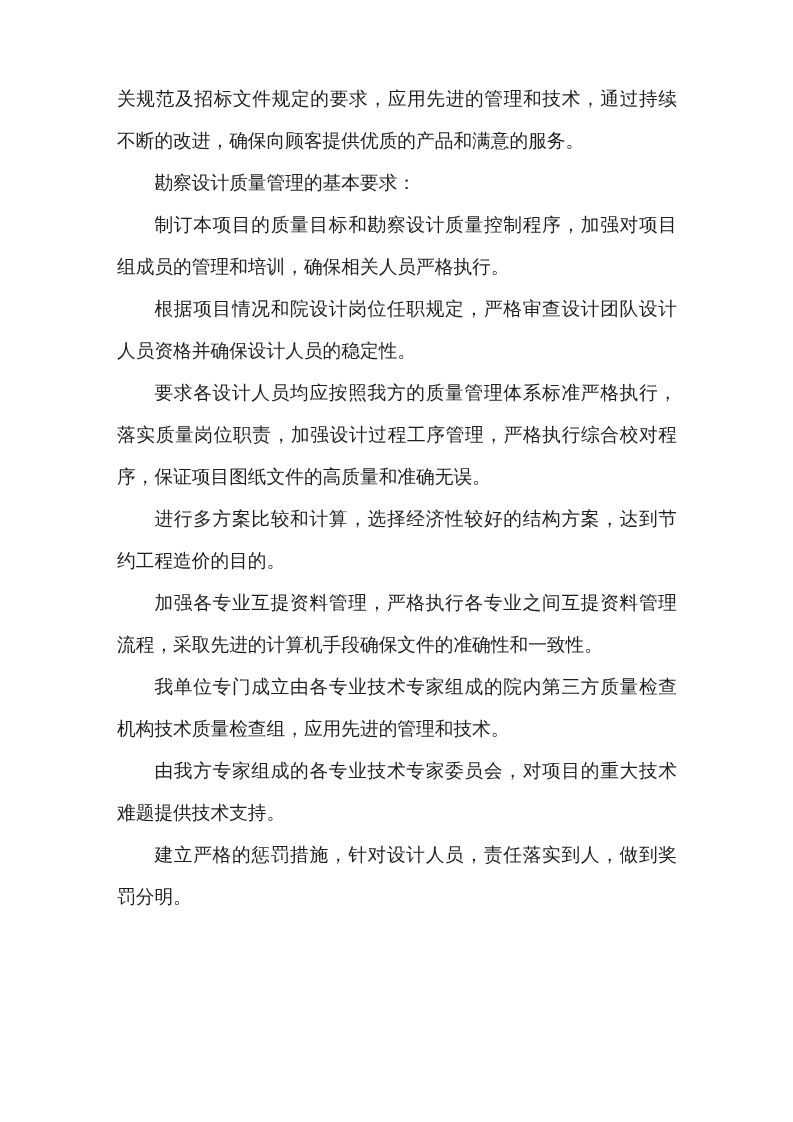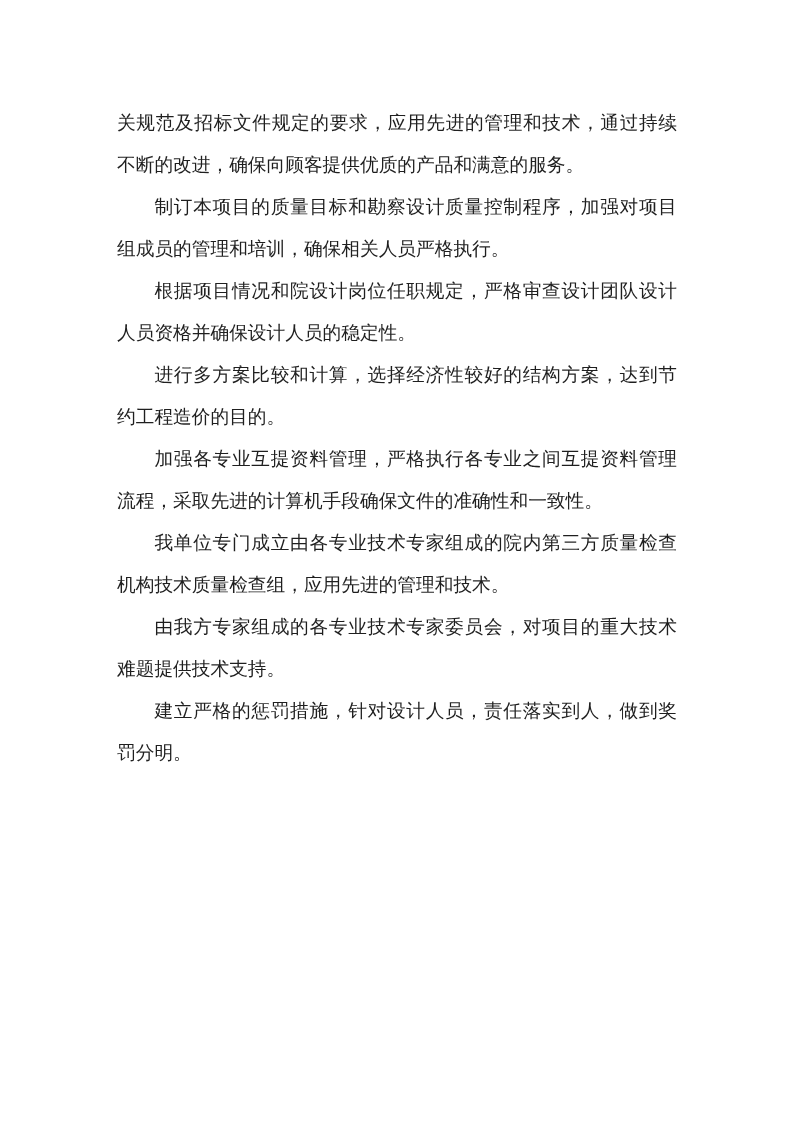--- a/index.html
+++ b/index.html
@@ -10,21 +10,21 @@
     width: 793px;
     height: 1122px;
     background: #ffffff;
     overflow: hidden;
     font-family: "Liberation Serif", "DejaVu Serif", serif;
   }
   .page {
     box-sizing: border-box;
     width: 643px;
     height: 1122px;
-    padding: 102px 116px 0 117px;
+    padding: 78px 116px 0 117px;
     background: #ffffff;
   }
   .doc-body {
     width: 560px;
   }
   .para {
     margin: 0;
     font-size: 18.7px;
     line-height: 42px;
     color: #1f1f1f;
@@ -37,21 +37,23 @@
   .para.no-indent {
     text-indent: 0;
   }
 </style>
 </head>
 <body style="background: rgb(255, 255, 255);">
 
 <div class="page">
   <div class="doc-body" style="color: rgb(31, 31, 31);">
       <p class="para no-indent">关规范及招标文件规定的要求，应用先进的管理和技术，通过持续不断的改进，确保向顾客提供优质的产品和满意的服务。</p>
+      <p class="para">勘察设计质量管理的基本要求：</p>
       <p class="para">制订本项目的质量目标和勘察设计质量控制程序，加强对项目组成员的管理和培训，确保相关人员严格执行。</p>
       <p class="para">根据项目情况和院设计岗位任职规定，严格审查设计团队设计人员资格并确保设计人员的稳定性。</p>
+      <p class="para">要求各设计人员均应按照我方的质量管理体系标准严格执行，落实质量岗位职责，加强设计过程工序管理，严格执行综合校对程序，保证项目图纸文件的高质量和准确无误。</p>
       <p class="para">进行多方案比较和计算，选择经济性较好的结构方案，达到节约工程造价的目的。</p>
       <p class="para">加强各专业互提资料管理，严格执行各专业之间互提资料管理流程，采取先进的计算机手段确保文件的准确性和一致性。</p>
       <p class="para">我单位专门成立由各专业技术专家组成的院内第三方质量检查机构技术质量检查组，应用先进的管理和技术。</p>
       <p class="para">由我方专家组成的各专业技术专家委员会，对项目的重大技术难题提供技术支持。</p>
       <p class="para">建立严格的惩罚措施，针对设计人员，责任落实到人，做到奖罚分明。</p>
     </div>
 </div>
 
 </body></html>

